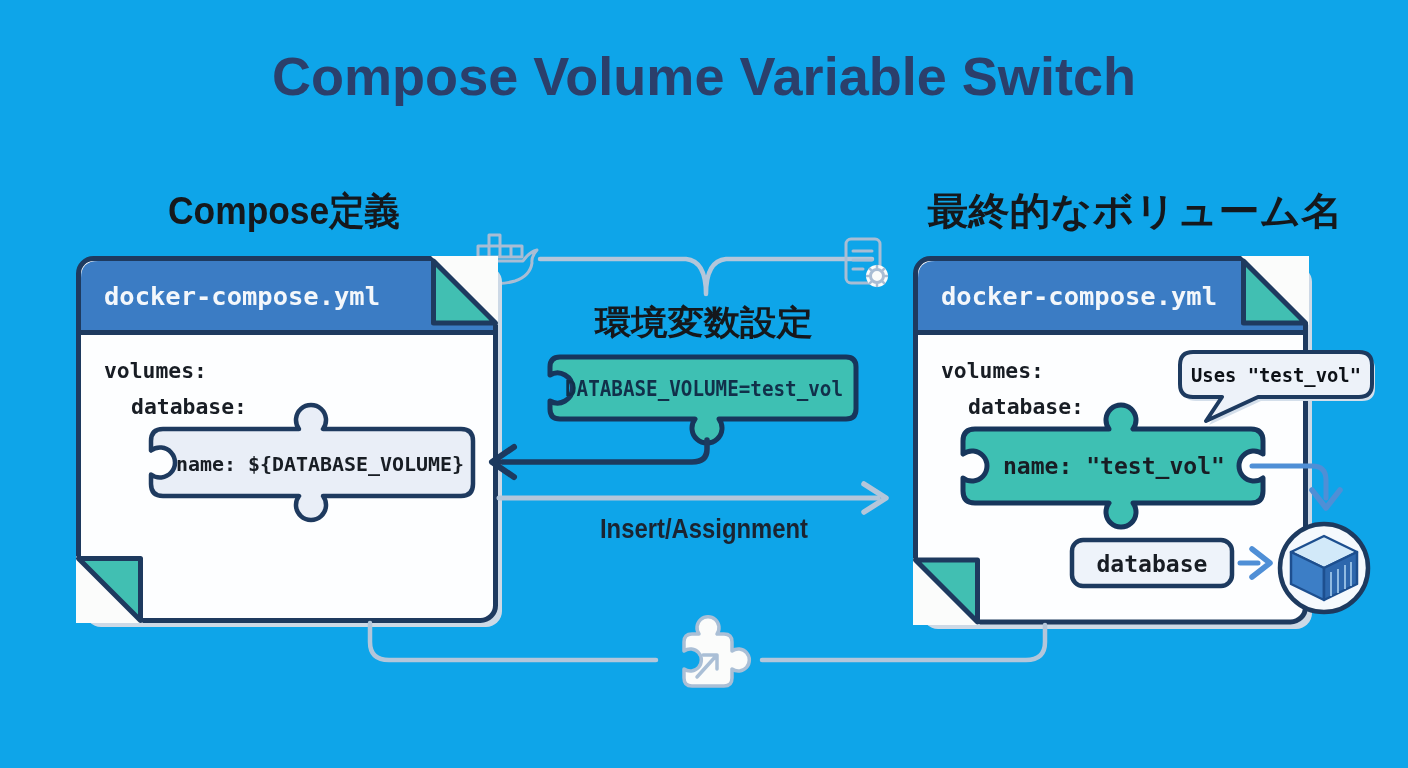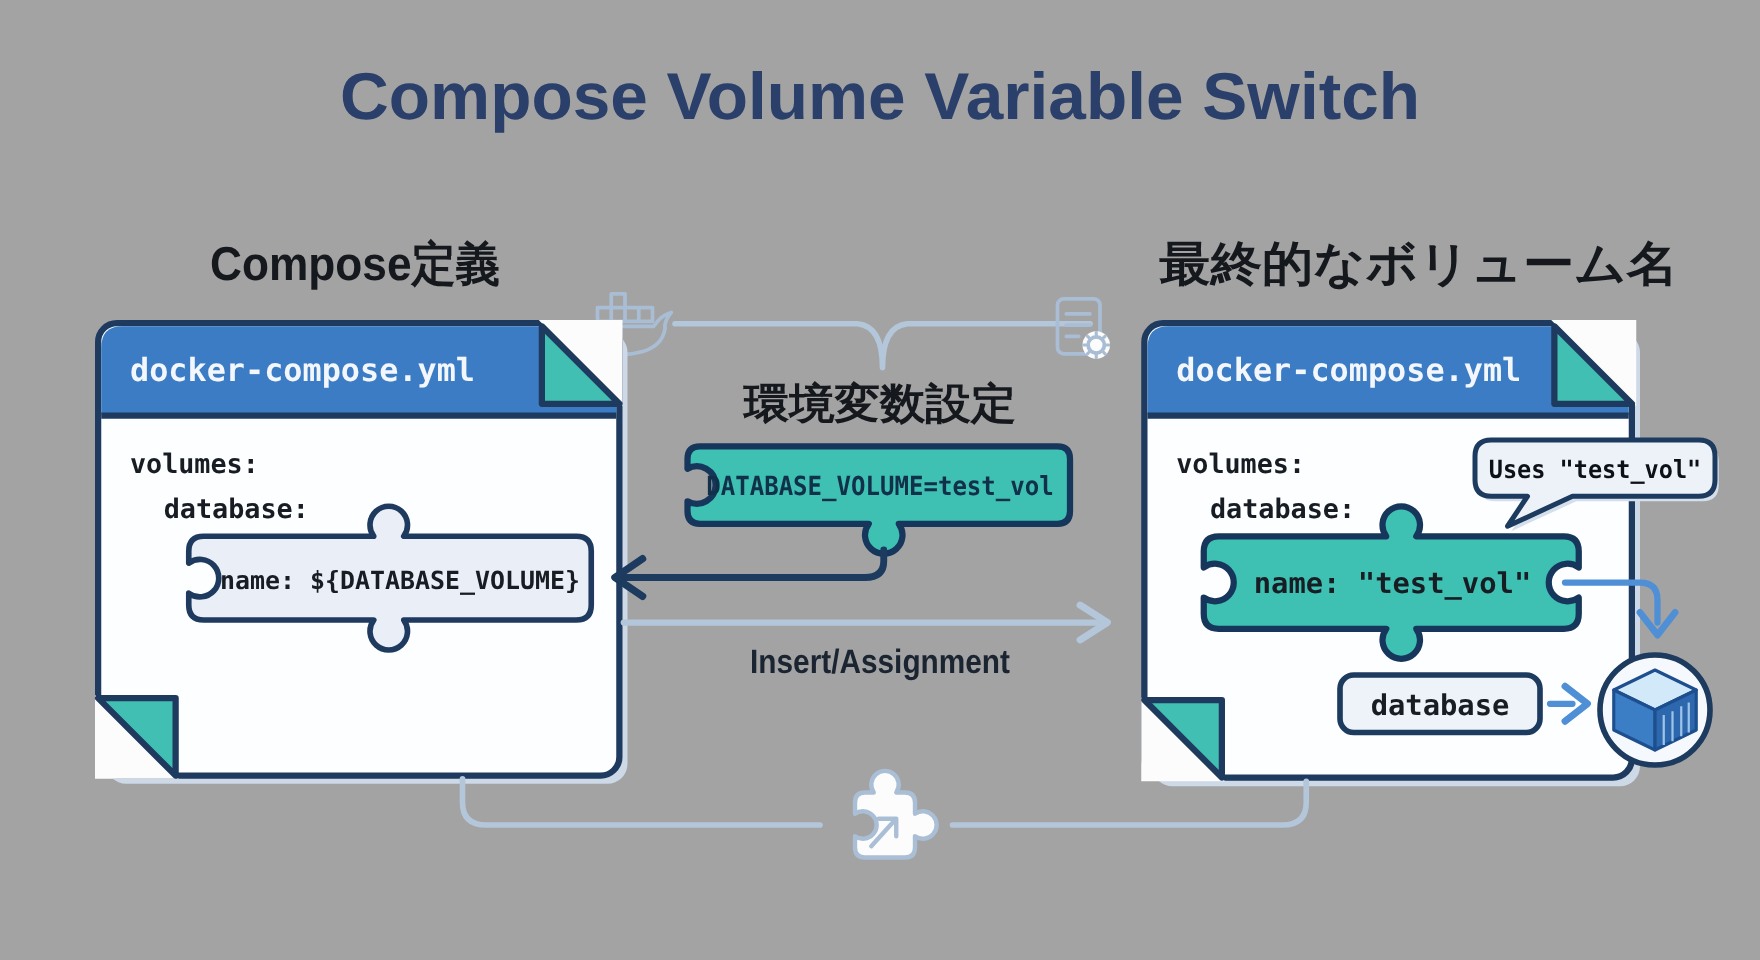--- a/index.html
+++ b/index.html
@@ -1,16 +1,16 @@
 <!DOCTYPE html>
 <html><head>
 <meta charset="utf-8">
 <style>
   html,body{margin:0;padding:0;background:#fbfcfb;}
-  .stage{position:relative;width:1408px;height:768px;background:#a3a3a3;overflow:hidden;}
+  .stage{position:relative;width:1408px;height:768px;background:#0ea5e9;overflow:hidden;}
   svg{display:block;}
   .t-title{font-family:"Liberation Sans",sans-serif;font-weight:800;fill:#2b3f6b;}
   .t-h2{font-family:"Liberation Sans",sans-serif;font-weight:700;fill:#15181c;}
   .t-label{font-family:"Liberation Sans",sans-serif;font-weight:700;fill:#1b2431;}
   .t-mono{font-family:"DejaVu Sans Mono",monospace;font-weight:600;fill:#181d24;}
   .t-mono-bold{font-family:"DejaVu Sans Mono",monospace;font-weight:700;fill:#0d1117;}
   .t-mono-white{font-family:"DejaVu Sans Mono",monospace;font-weight:600;fill:#f3f7fb;}
   .t-mono-navy{font-family:"DejaVu Sans Mono",monospace;font-weight:600;fill:#11304a;}
 </style>
 </head>

